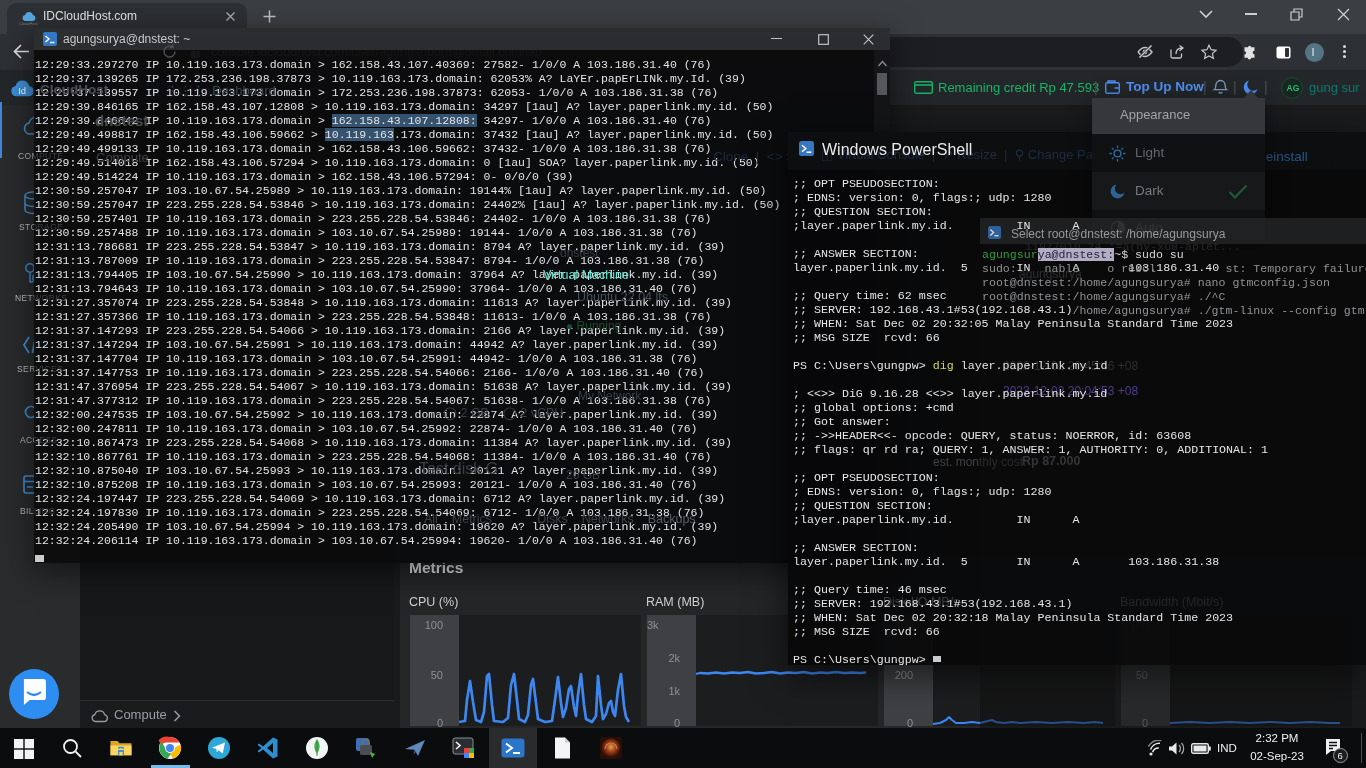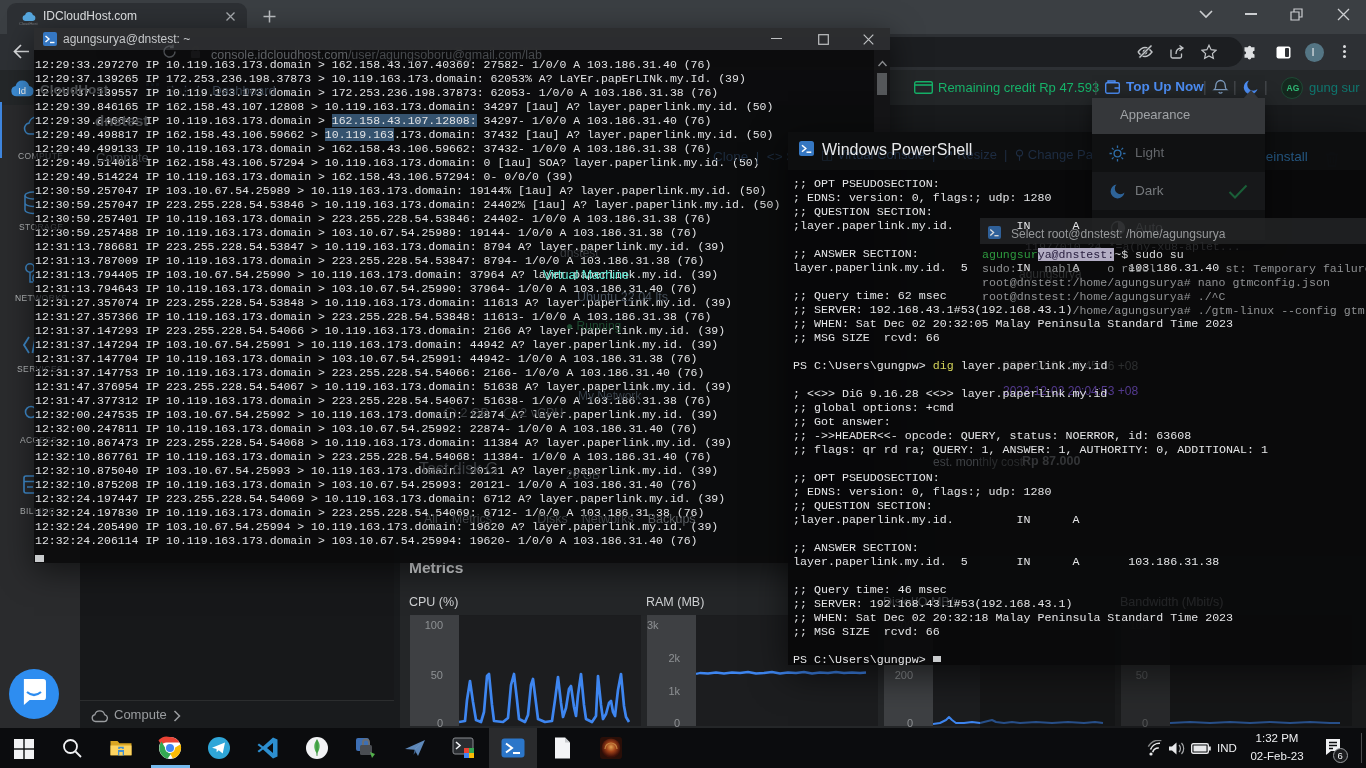--- a/index.html
+++ b/index.html
@@ -152,21 +152,20 @@
 <div class="abs" style="left:80px;top:105px;width:314px;height:595px;background:#17181a;z-index:6"></div>
 <div class="abs" style="left:95px;top:112px;color:#d7d9db;font-size:15px;font-weight:bold;z-index:7">dnstest</div>
 <div class="abs" style="left:96px;top:150px;color:#9aa7b5;font-size:13px;z-index:7">Compute</div>
 
 <div class="abs" style="left:1256px;top:149px;color:#24557f;font-size:13.5px;z-index:33">Reinstall</div>
 <svg class="abs" style="left:1325px;top:151px;z-index:7" width="14" height="16" viewBox="0 0 14 16">
     <path d="M1 3.5 H13 M5 3.5 V2 h4 v1.5 M2.5 3.5 L3.5 15 h7 L11.5 3.5 M5.5 6 v6 M8.5 6 v6" stroke="#4a8fe0" stroke-width="1.3" fill="none"></path>
   </svg>
 
 <div class="abs" style="left:34px;top:28px;width:840px;height:535px;overflow:hidden;z-index:25">
-  <div class="abs" style="left:177px;top:20px;font-size:12.5px;color:#5d6064">console.idcloudhost.com<span style="color:#46494d">/user/agungsoboru@gmail.com/lab</span></div>
   <svg class="abs" style="left:128px;top:16px" width="15" height="15" viewBox="0 0 15 15">
       <path d="M13 7.5 a5.5 5.5 0 1 1 -2 -4.2 M11 0.5 v3 h-3" stroke="#4b4e52" stroke-width="1.5" fill="none"></path>
     </svg>
   <div class="abs" style="left:6px;top:54px;color:#4b4e52;font-size:13.5px;font-weight:bold">CloudHost</div>
   <div class="abs" style="left:132px;top:55px;color:#3a4552;font-size:13px">⋮⋮⋮&nbsp; Dashboard</div>
   <div class="abs" style="left:61px;top:84px;color:#46494d;font-size:15px;font-weight:bold">dnstest</div>
   <div class="abs" style="left:62px;top:122px;color:#3c4046;font-size:13px">Compute</div>
   <div class="abs" style="left:679px;top:121px;color:#1d2c3f;font-size:13.5px">Clone&nbsp;&nbsp;|&nbsp;&nbsp;&lt;&gt; SSH&nbsp;&nbsp;|</div>
 
   <div class="abs" style="left:-16px;top:123px;color:#393c40;font-size:8.5px;letter-spacing:0.4px">COMPUTE</div>
@@ -542,21 +541,21 @@
 <svg class="abs" style="left:1168px;top:741px;z-index:61" width="18" height="15" viewBox="0 0 18 15">
     <path d="M1 5.5 h3 L8.5 1.5 v12 L4 9.5 h-3 Z" fill="#e8e9eb"></path>
     <path d="M11 4 a5 5 0 0 1 0 7 M13.5 2 a8 8 0 0 1 0 11" stroke="#a9abad" stroke-width="1.2" fill="none"></path>
   </svg>
 <svg class="abs" style="left:1191px;top:743px;z-index:61" width="20" height="11" viewBox="0 0 20 11">
     <rect x="0.7" y="0.7" width="16.6" height="9.6" rx="1.5" stroke="#e8e9eb" stroke-width="1.4" fill="none"></rect>
     <rect x="2.5" y="2.5" width="13" height="6" fill="#e8e9eb"></rect>
     <rect x="18" y="3.5" width="1.8" height="4" fill="#e8e9eb"></rect>
   </svg>
 <div class="abs" style="left:1217px;top:742px;color:#f0f1f3;font-size:11.5px;z-index:61">IND</div>
-<div class="abs" style="left:1246px;top:732px;width:62px;text-align:center;color:#f0f1f3;font-size:11.5px;z-index:61">1:32 PM</div>
-<div class="abs" style="left:1246px;top:750px;width:62px;text-align:center;color:#f0f1f3;font-size:11.5px;z-index:61">02-Feb-23</div>
+<div class="abs" style="left:1246px;top:732px;width:62px;text-align:center;color:#f0f1f3;font-size:11.5px;z-index:61">2:32 PM</div>
+<div class="abs" style="left:1246px;top:750px;width:62px;text-align:center;color:#f0f1f3;font-size:11.5px;z-index:61">02-Sep-23</div>
 <svg class="abs" style="left:1324px;top:738px;z-index:61" width="18" height="18" viewBox="0 0 18 18">
     <path d="M2 1 h14 v12 h-9 l-5 4 z" fill="#f0f1f3"></path>
     <path d="M5 4.5 h8 M5 7.5 h8 M5 10.5 h4" stroke="#0b0c0e" stroke-width="1.3"></path>
   </svg>
 <div class="abs" style="left:1333px;top:748px;width:15px;height:15px;border-radius:50%;background:#1c1d1f;border:1.2px solid #9a9da0;z-index:62"></div>
 <div class="abs" style="left:1337.5px;top:750px;color:#f0f1f3;font-size:9.5px;z-index:63">6</div>
 <div class="abs" style="left:1361px;top:733px;width:1px;height:30px;background:#4a4c4e;z-index:61"></div>
 
 </body></html>

